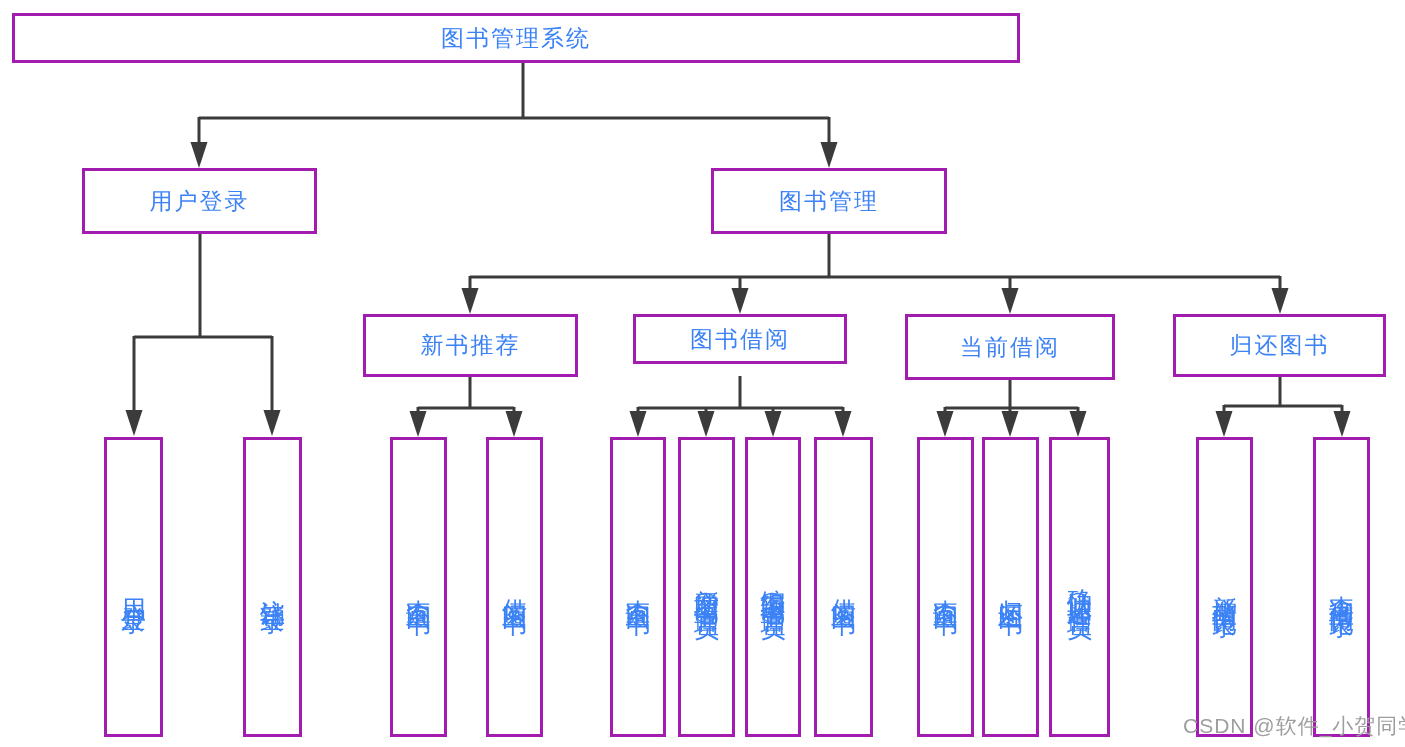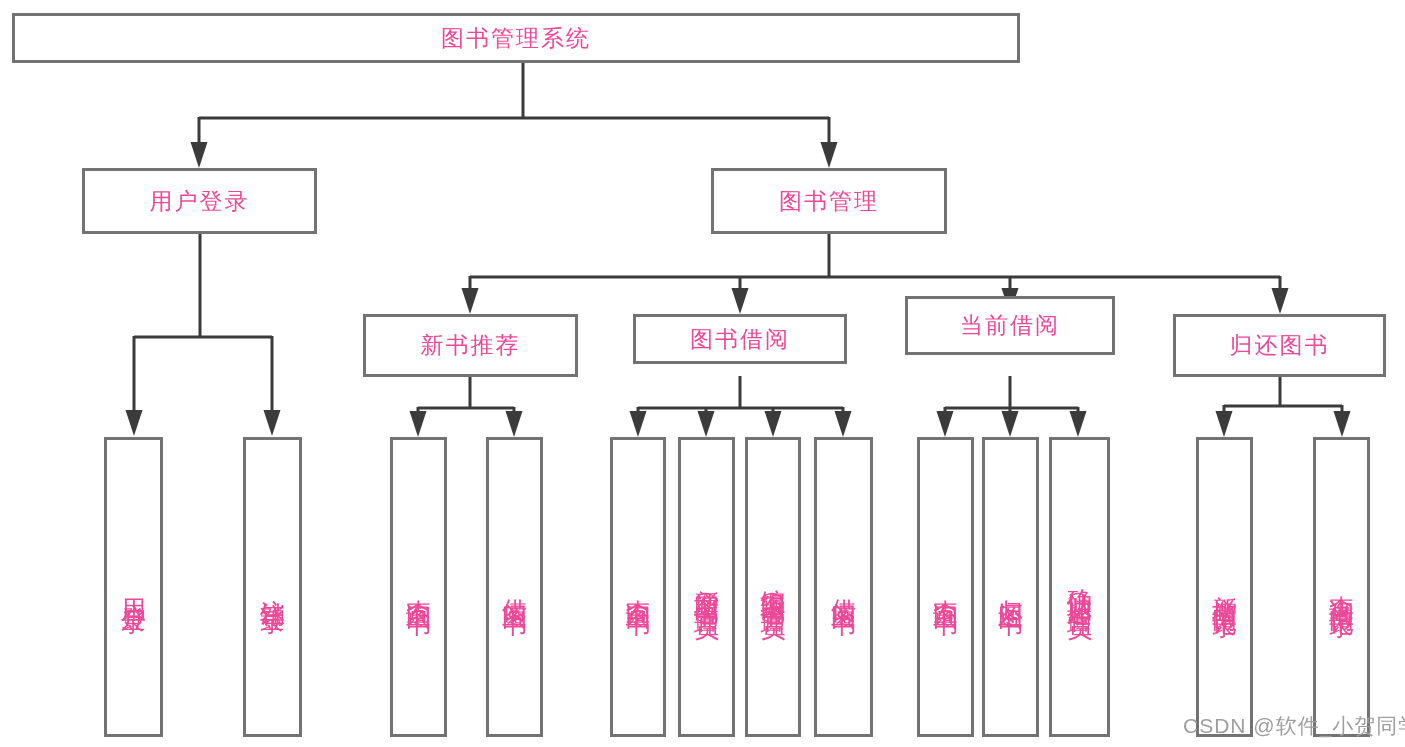--- a/index.html
+++ b/index.html
@@ -3,23 +3,23 @@
 <meta charset="utf-8">
 <style>
   * { margin:0; padding:0; box-sizing:border-box; }
   html,body { background:#ffffff; }
   .canvas {
     position:relative; width:1405px; height:747px; background:#ffffff;
     font-family:"Liberation Sans", sans-serif; overflow:hidden;
   }
   svg.connectors { position:absolute; left:0; top:0; width:1405px; height:747px; }
   .box {
-    position:absolute; background:#ffffff; border:3px solid #737373;
+    position:absolute; background:#ffffff; border:3px solid #a21caf;
     display:flex; align-items:center; justify-content:center;
-    color:#ec4899;
+    color:#3b82f6;
   }
   .h { font-size:23px; letter-spacing:2px; white-space:nowrap; }
   .v {
     writing-mode:vertical-rl; text-orientation:mixed;
     font-size:25px; letter-spacing:4px; line-height:1;
   }
   .watermark {
     position:absolute; left:1183px; top:712px;
     font-size:21px; color:#9e9e9e; letter-spacing:1px; white-space:nowrap;
   }
@@ -94,21 +94,21 @@
   <div class="box h" style="left:711px;top:168px;width:236px;height:66px">
     <span>图书管理</span>
   </div>
 
   <div class="box h" style="left:363px;top:314px;width:215px;height:63px">
     <span>新书推荐</span>
   </div>
   <div class="box h" style="left:633px;top:314px;width:214px;height:50px">
     <span>图书借阅</span>
   </div>
-  <div class="box h" style="left:905px;top:296px;width:210px;height:59px">
+  <div class="box h" style="left:905px;top:314px;width:210px;height:66px">
     <span>当前借阅</span>
   </div>
   <div class="box h" style="left:1173px;top:314px;width:213px;height:63px">
     <span>归还图书</span>
   </div>
 
   <div class="box v" style="left:104px;top:437px;width:59px;height:300px">
     <span>用户登录</span>
   </div>
   <div class="box v" style="left:243px;top:437px;width:59px;height:300px">

